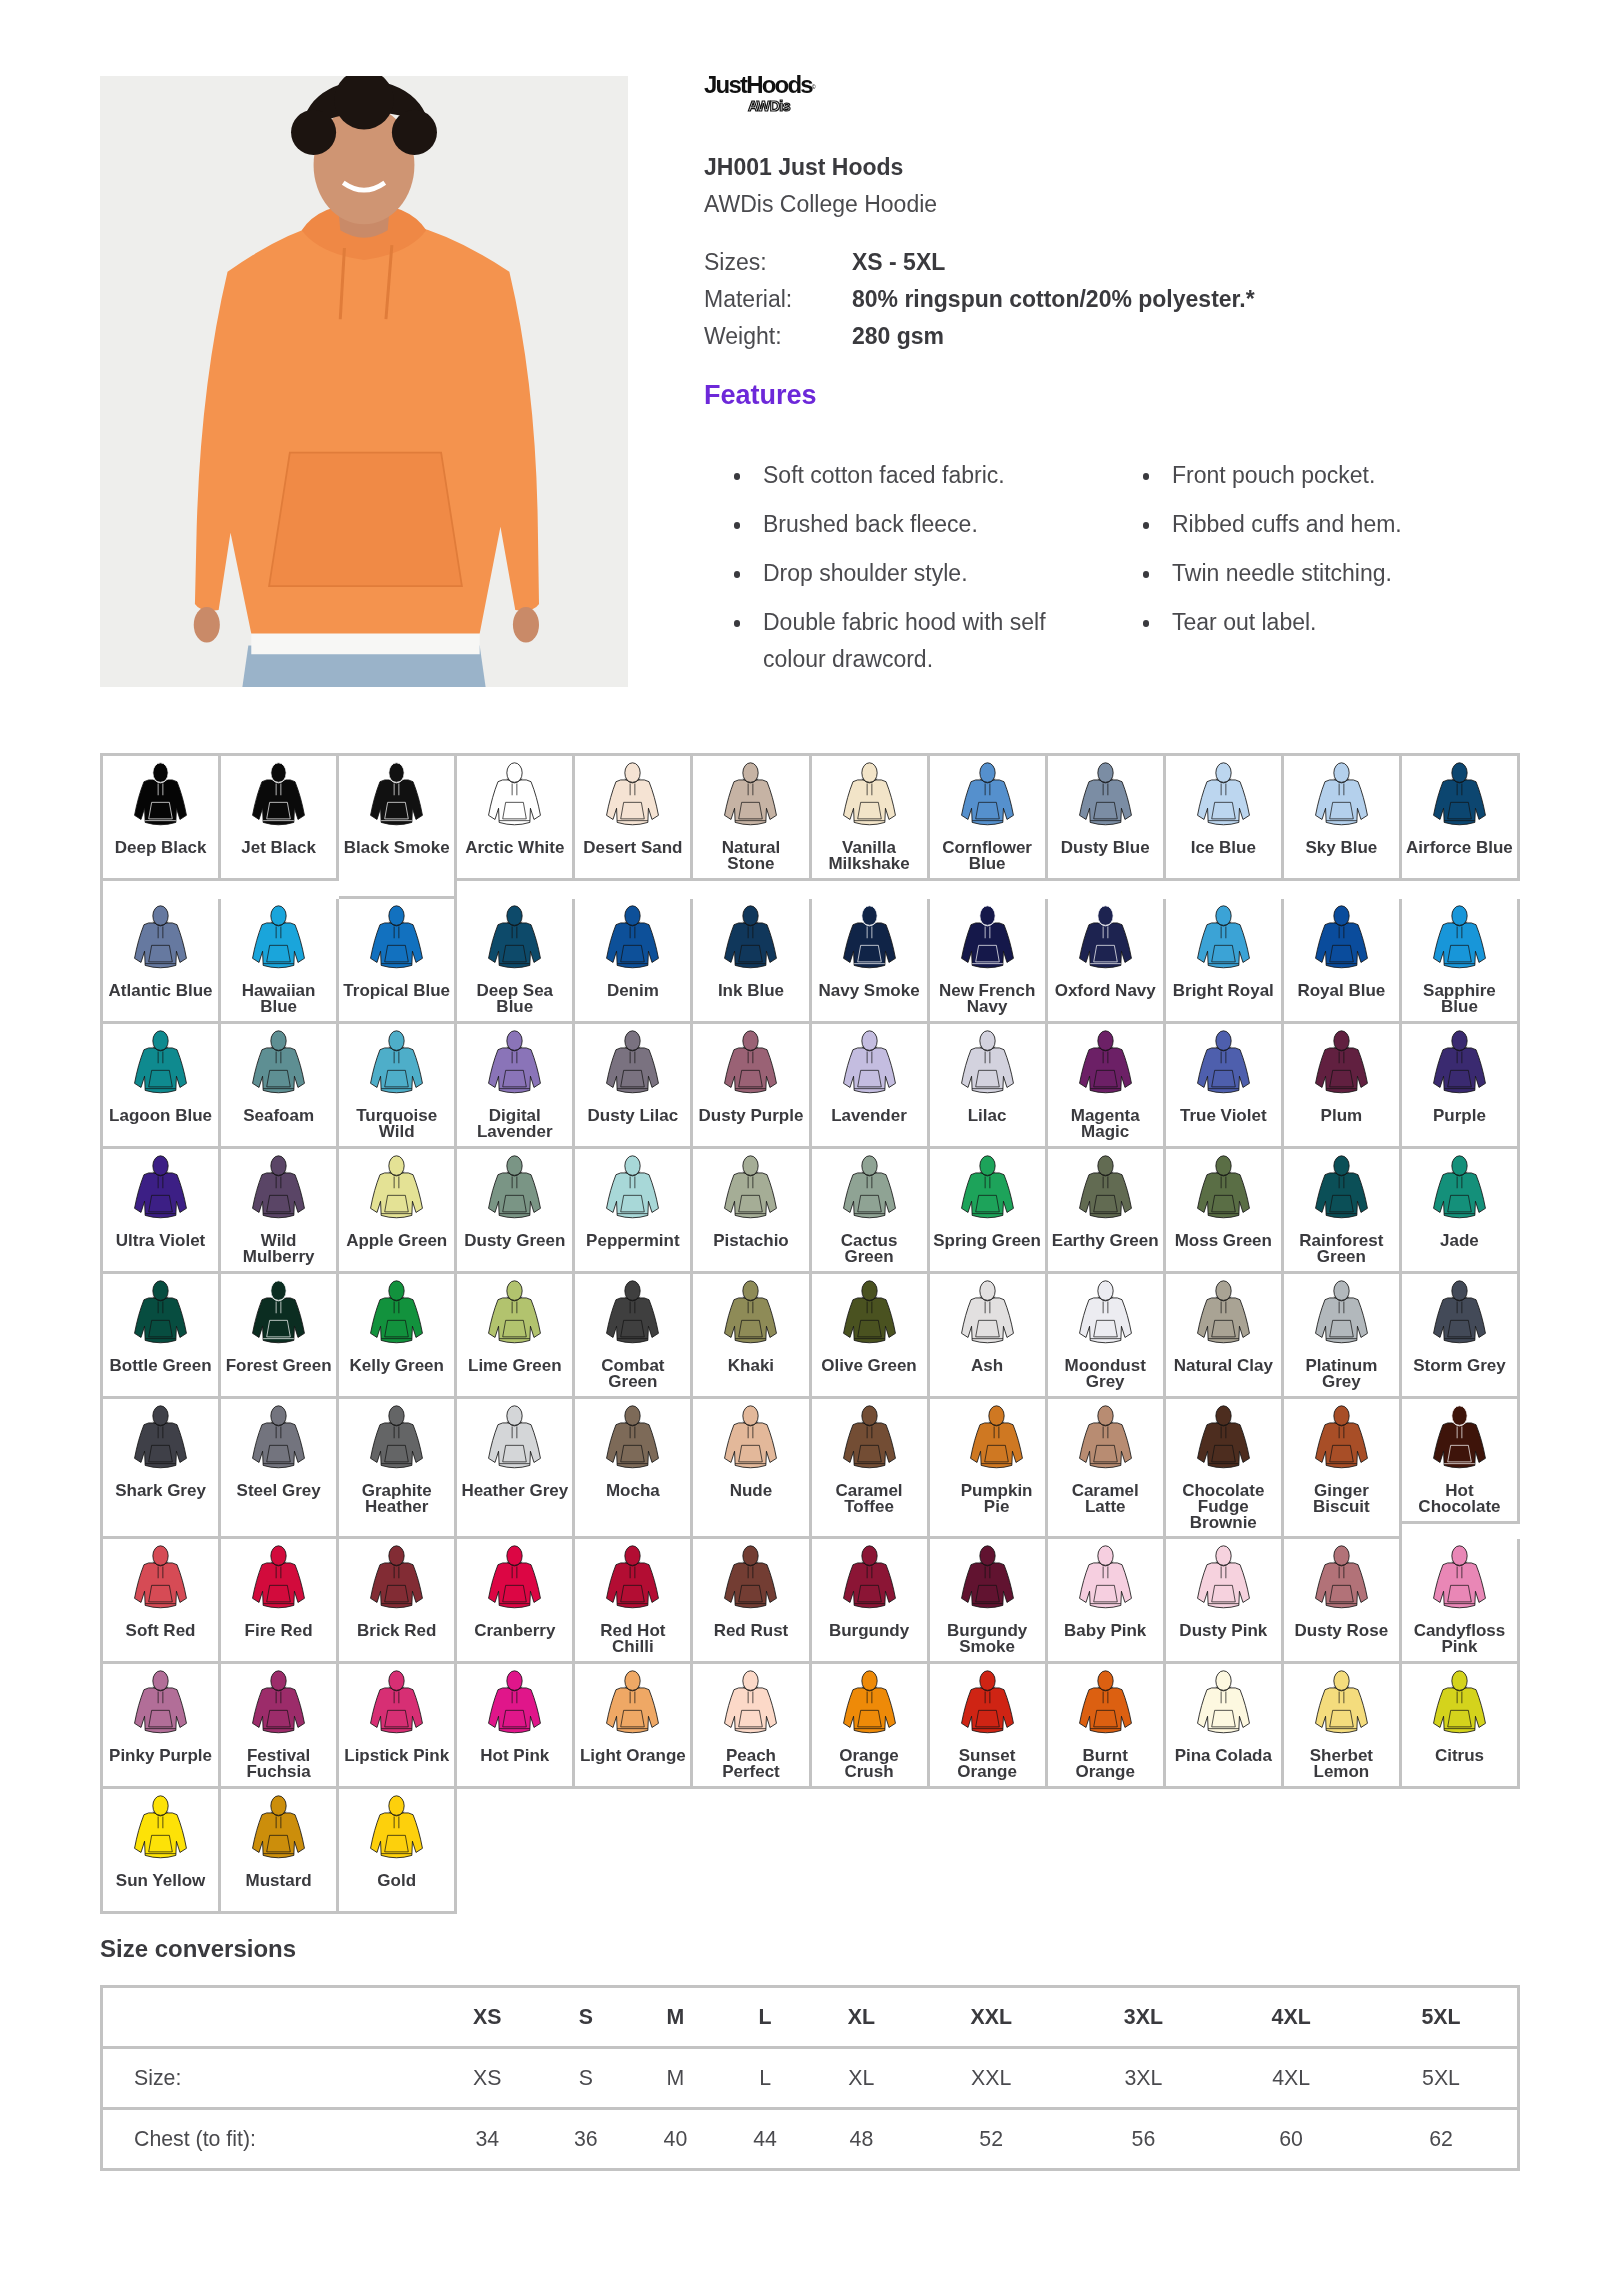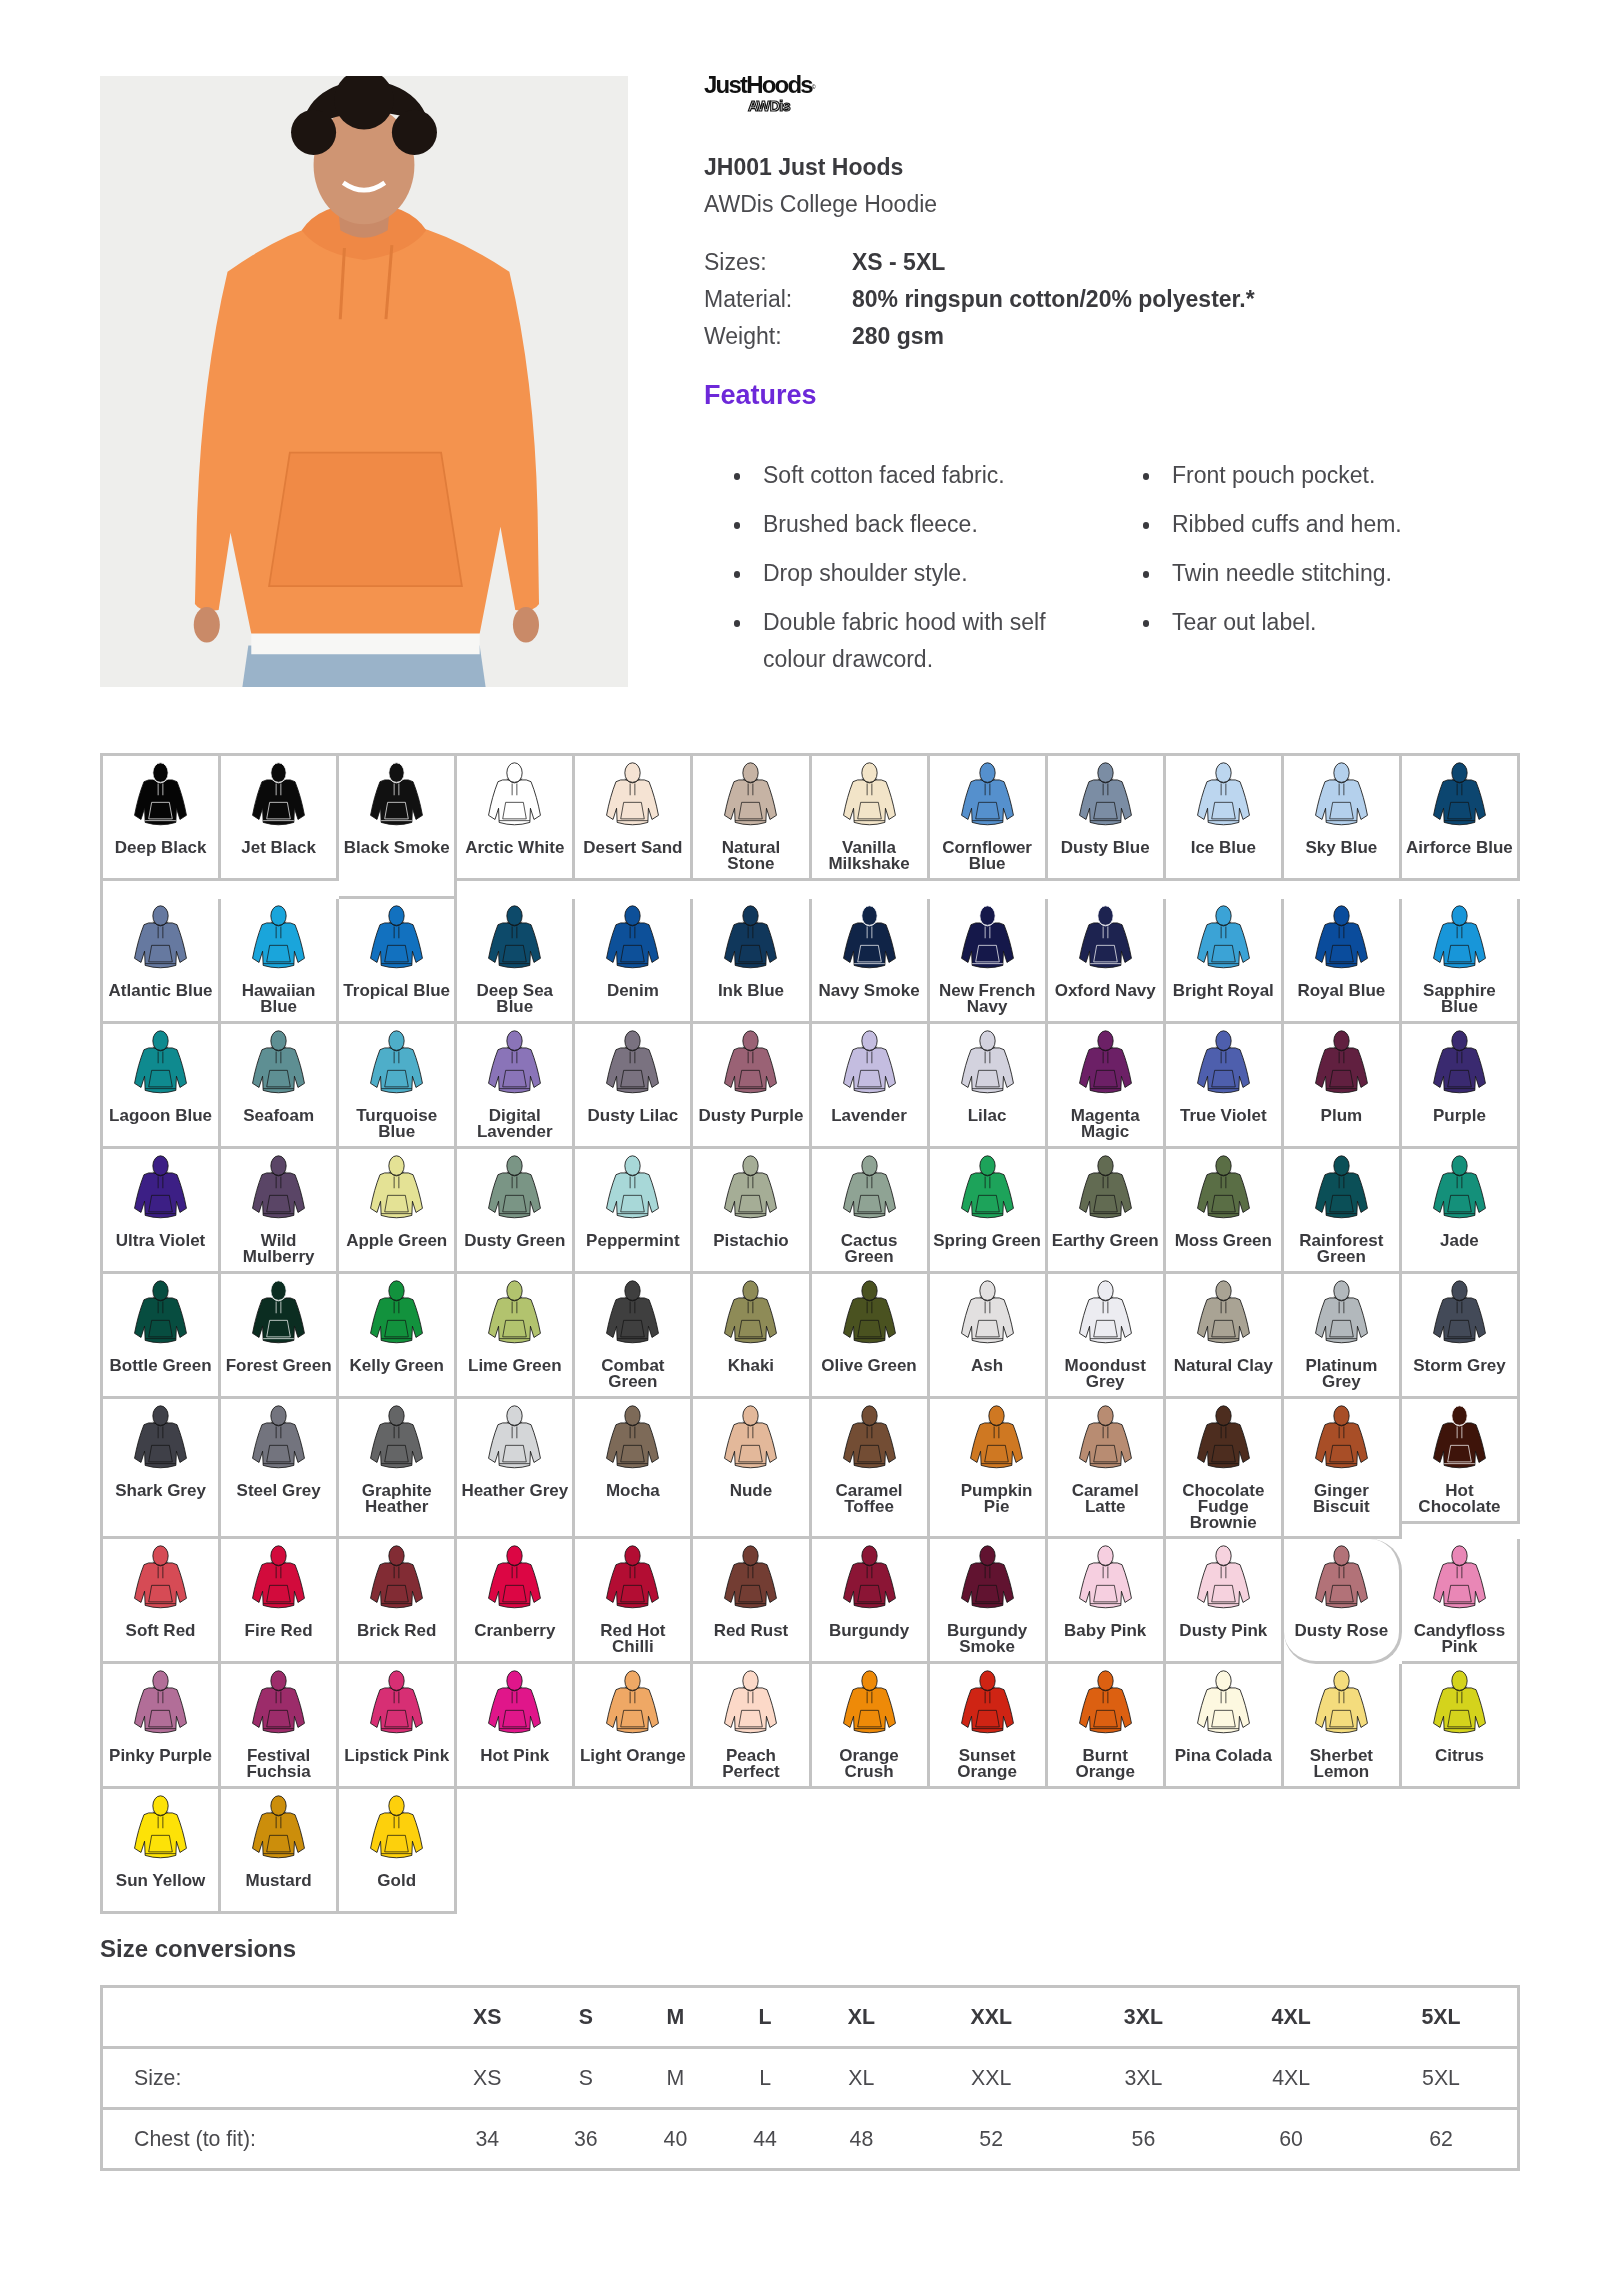--- a/index.html
+++ b/index.html
@@ -431,21 +431,21 @@
   </div>
     <div class="swatch" style="height: 125px;">
     <svg class="hood" viewBox="0 0 100 110">
       <path class="body" d="M30 32 L22 35 Q12 60 6 92 L17 99 L23 80 L24 104 Q50 112 76 104 L77 80 L83 99 L94 92 Q88 60 78 35 L70 32 Z" stroke-width="1.4" fill="#4eaec9" stroke="#111"></path>
       <ellipse class="head" cx="50" cy="20" rx="13" ry="17" stroke-width="1.4" fill="#4eaec9" stroke="#111"></ellipse>
       <path class="line" d="M37 30 Q50 42 63 30" fill="none" stroke-width="1.2" stroke="#111111"></path>
       <path class="line" d="M46 38 L46 58 M54 38 L54 58" fill="none" stroke-width="1.2" stroke="#111111"></path>
       <path class="line" d="M35 70 L65 70 L70 98 L30 98 Z" fill="none" stroke-width="1.2" stroke="#111111"></path>
       <path class="line" d="M24 101 L76 101" fill="none" stroke-width="1.2" stroke="#111111"></path>
     </svg>
-    <div class="name">Turquoise Blue</div>
+    <div class="name">Turquoise Wild</div>
   </div>
     <div class="swatch" style="height: 125px;">
     <svg class="hood" viewBox="0 0 100 110">
       <path class="body" d="M30 32 L22 35 Q12 60 6 92 L17 99 L23 80 L24 104 Q50 112 76 104 L77 80 L83 99 L94 92 Q88 60 78 35 L70 32 Z" stroke-width="1.4" fill="#8a74b8" stroke="#111"></path>
       <ellipse class="head" cx="50" cy="20" rx="13" ry="17" stroke-width="1.4" fill="#8a74b8" stroke="#111"></ellipse>
       <path class="line" d="M37 30 Q50 42 63 30" fill="none" stroke-width="1.2" stroke="#111111"></path>
       <path class="line" d="M46 38 L46 58 M54 38 L54 58" fill="none" stroke-width="1.2" stroke="#111111"></path>
       <path class="line" d="M35 70 L65 70 L70 98 L30 98 Z" fill="none" stroke-width="1.2" stroke="#111111"></path>
       <path class="line" d="M24 101 L76 101" fill="none" stroke-width="1.2" stroke="#111111"></path>
     </svg>
@@ -1038,21 +1038,21 @@
     <svg class="hood" viewBox="0 0 100 110">
       <path class="body" d="M30 32 L22 35 Q12 60 6 92 L17 99 L23 80 L24 104 Q50 112 76 104 L77 80 L83 99 L94 92 Q88 60 78 35 L70 32 Z" stroke-width="1.4" fill="#f6d2de" stroke="#111"></path>
       <ellipse class="head" cx="50" cy="20" rx="13" ry="17" stroke-width="1.4" fill="#f6d2de" stroke="#111"></ellipse>
       <path class="line" d="M37 30 Q50 42 63 30" fill="none" stroke-width="1.2" stroke="#111111"></path>
       <path class="line" d="M46 38 L46 58 M54 38 L54 58" fill="none" stroke-width="1.2" stroke="#111111"></path>
       <path class="line" d="M35 70 L65 70 L70 98 L30 98 Z" fill="none" stroke-width="1.2" stroke="#111111"></path>
       <path class="line" d="M24 101 L76 101" fill="none" stroke-width="1.2" stroke="#111111"></path>
     </svg>
     <div class="name">Dusty Pink</div>
   </div>
-    <div class="swatch" style="height: 125px; border-radius: 32px;">
+    <div class="swatch" style="height: 125px;">
     <svg class="hood" viewBox="0 0 100 110">
       <path class="body" d="M30 32 L22 35 Q12 60 6 92 L17 99 L23 80 L24 104 Q50 112 76 104 L77 80 L83 99 L94 92 Q88 60 78 35 L70 32 Z" stroke-width="1.4" fill="#b27278" stroke="#111"></path>
       <ellipse class="head" cx="50" cy="20" rx="13" ry="17" stroke-width="1.4" fill="#b27278" stroke="#111"></ellipse>
       <path class="line" d="M37 30 Q50 42 63 30" fill="none" stroke-width="1.2" stroke="#111111"></path>
       <path class="line" d="M46 38 L46 58 M54 38 L54 58" fill="none" stroke-width="1.2" stroke="#111111"></path>
       <path class="line" d="M35 70 L65 70 L70 98 L30 98 Z" fill="none" stroke-width="1.2" stroke="#111111"></path>
       <path class="line" d="M24 101 L76 101" fill="none" stroke-width="1.2" stroke="#111111"></path>
     </svg>
     <div class="name">Dusty Rose</div>
   </div>

